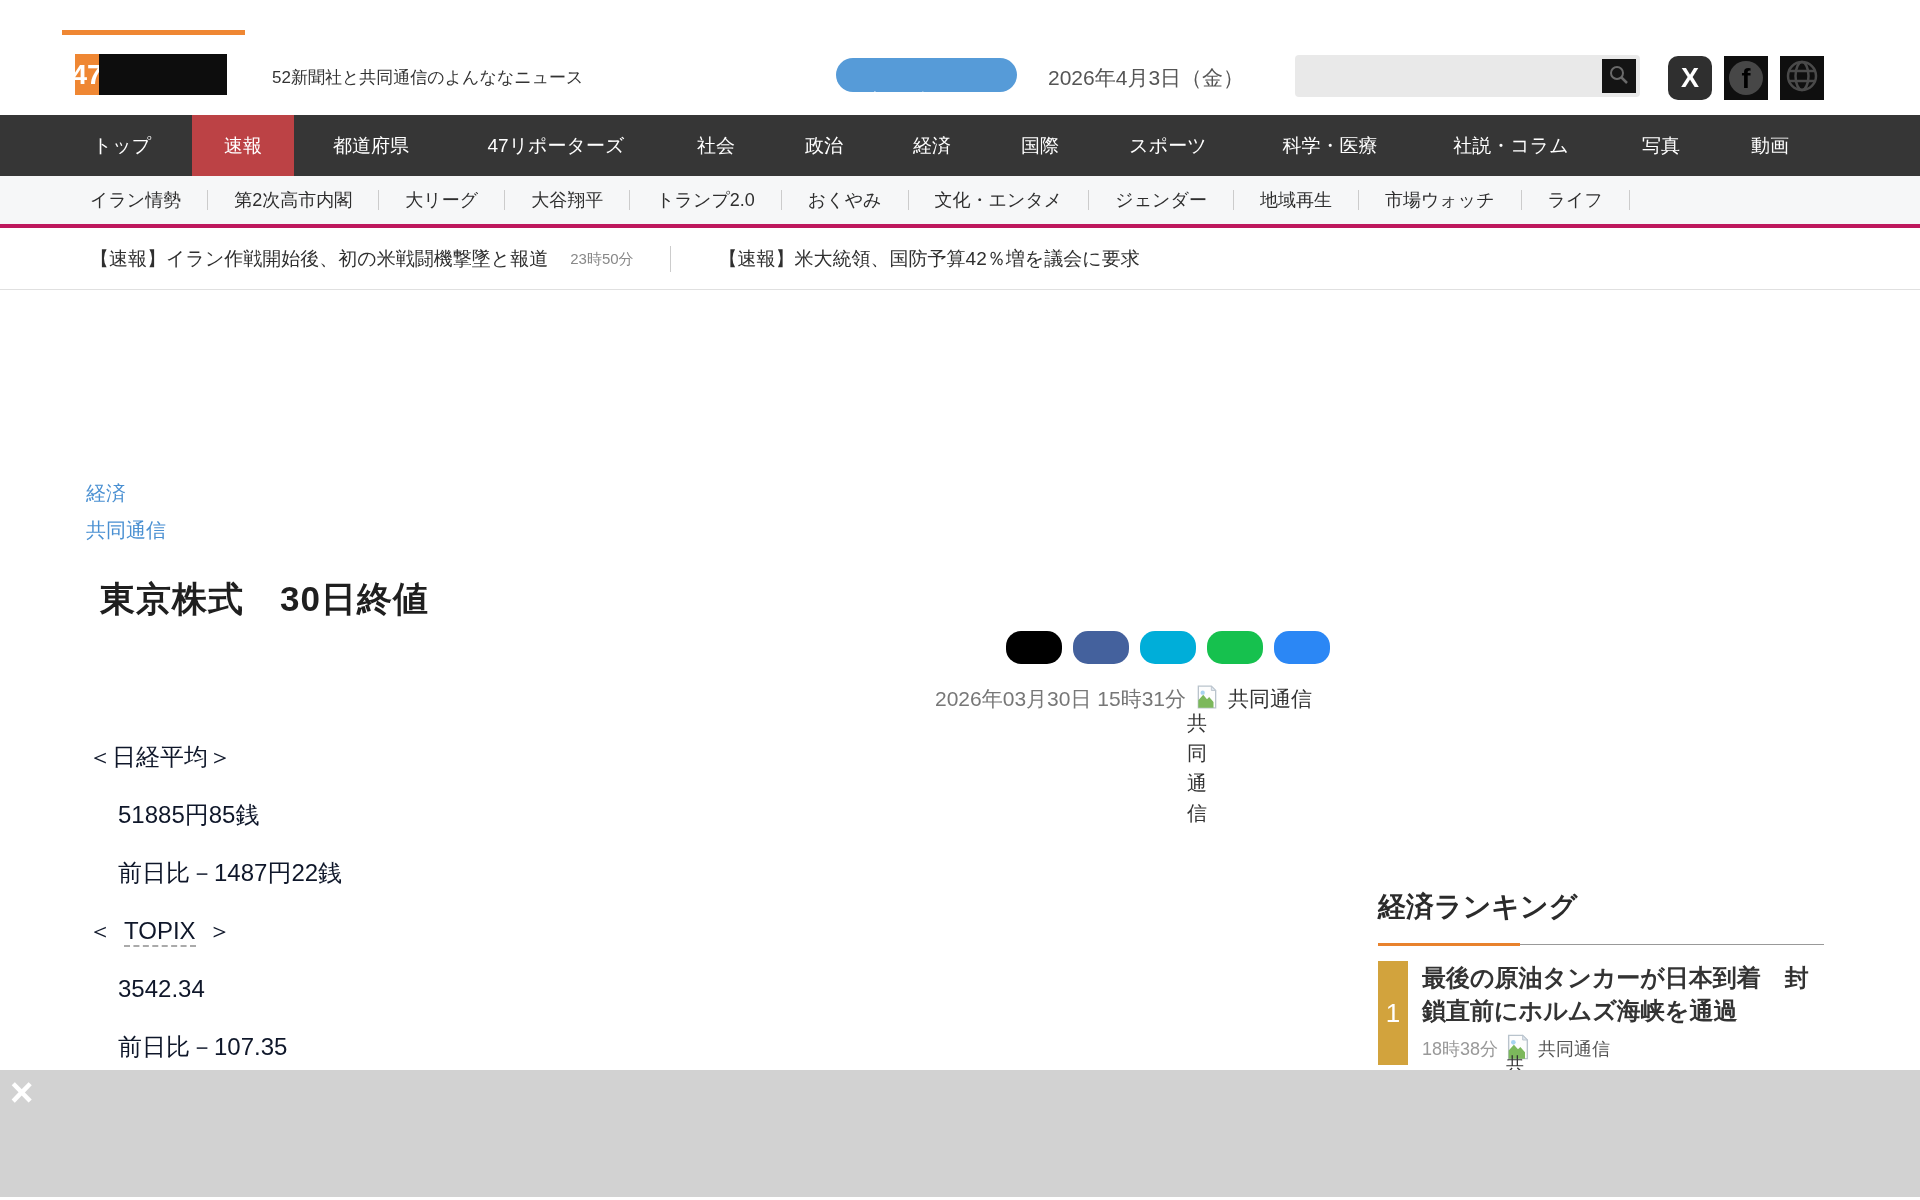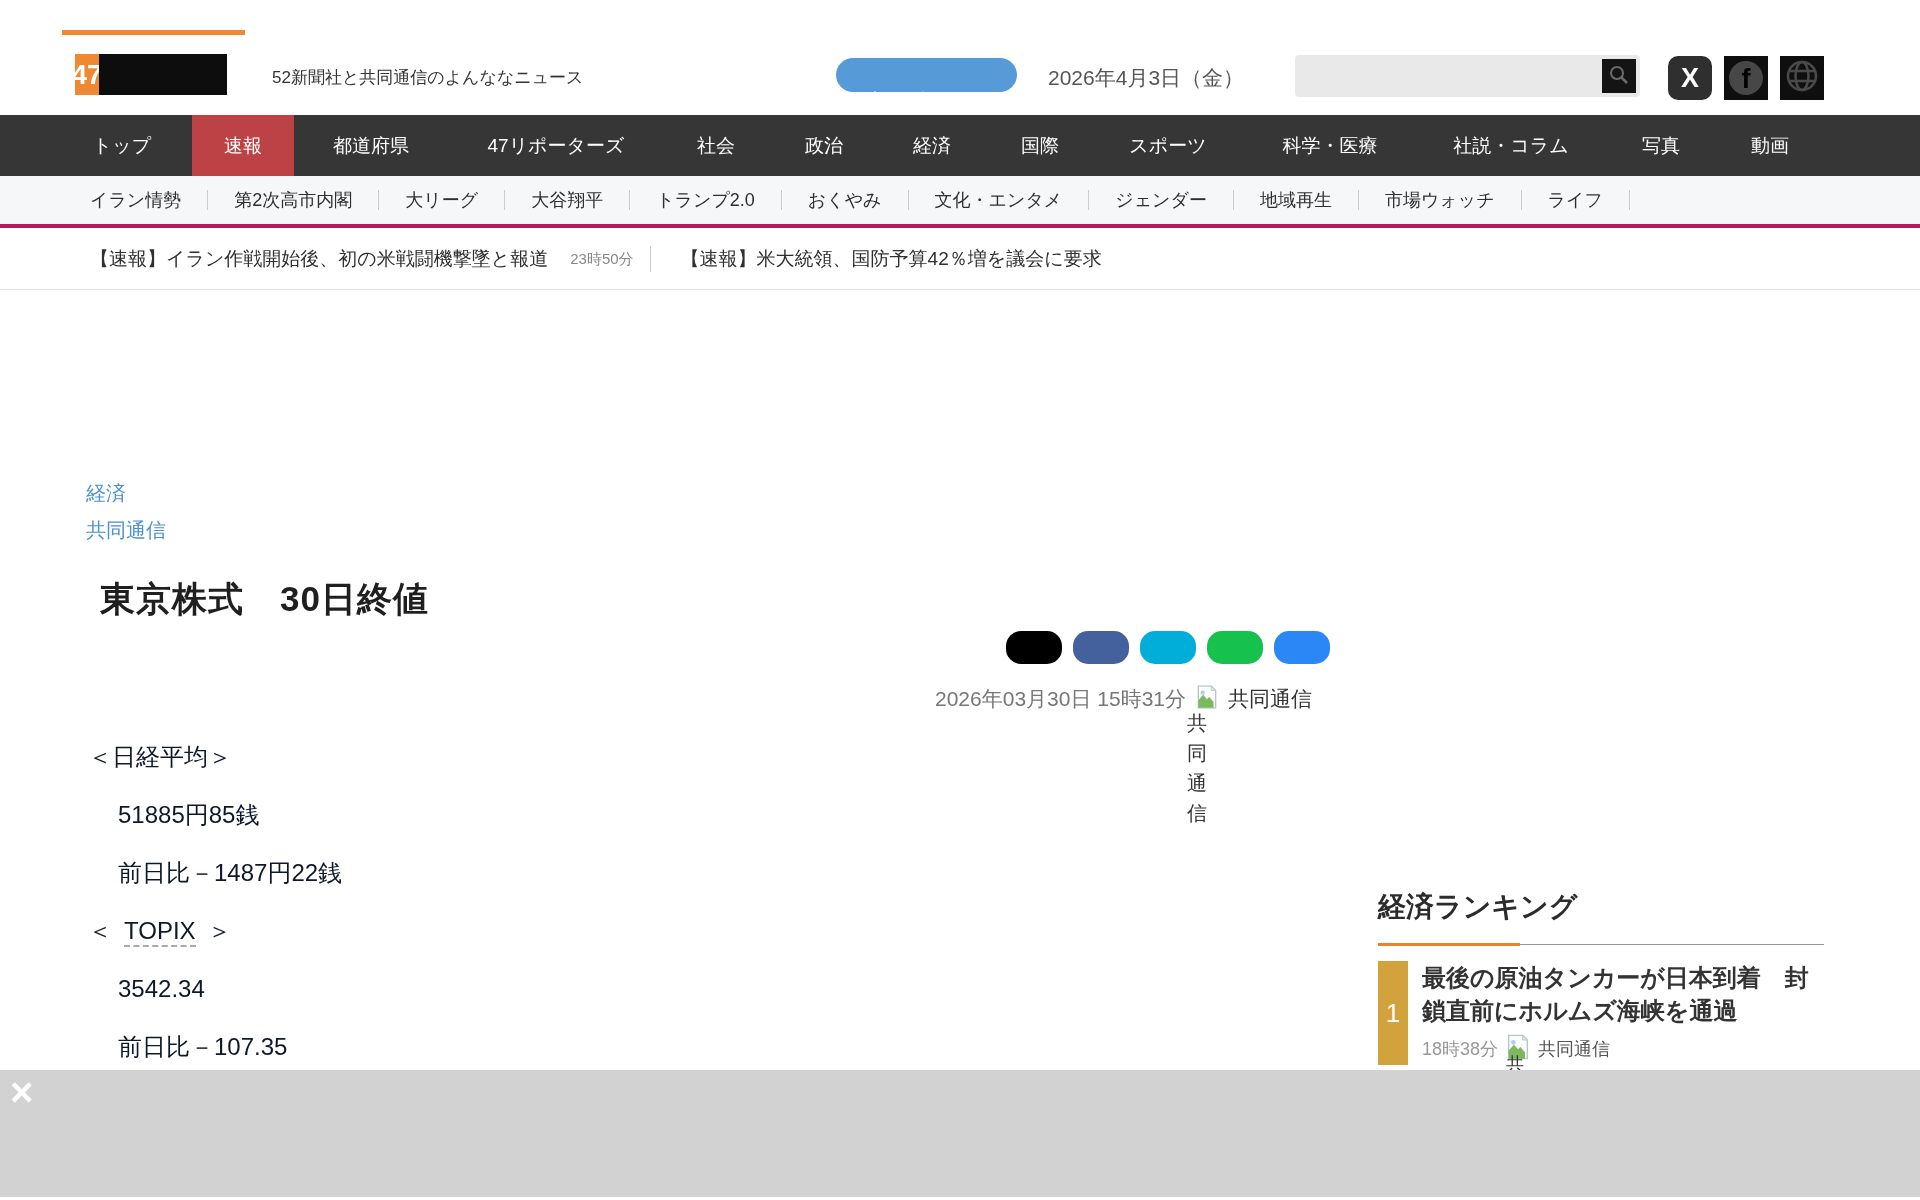--- a/index.html
+++ b/index.html
@@ -44,21 +44,21 @@
   .subnav{position:absolute;left:0;top:176px;width:1920px;height:52px;background:#f6f7f8;
           border-bottom:4px solid #be185d;display:flex;align-items:center;padding-left:90px;}
   .subnav-item{font-size:18px;color:#2e2e2e;line-height:20px;padding:0 26px;border-right:1px solid #ccc;
                white-space:nowrap;}
   .subnav-item:first-child{padding-left:0;}
 
   
   .ticker{position:absolute;left:0;top:229px;width:1920px;height:61px;background:#fff;
           border-bottom:1px solid #e0e0e0;display:flex;align-items:center;padding-left:90px;}
   .ticker-item{display:flex;align-items:center;white-space:nowrap;}
-  .ticker-item:not(:last-child){border-right:1px solid #ccc;padding-right:16px;margin-right:30px;}
+  .ticker-item:not(:last-child){border-right:1px solid #ccc;padding-right:36px;margin-right:48px;}
   .ticker-link{font-size:19px;color:#2f2f2f;}
   .ticker-time{font-size:15px;color:#888;margin-left:22px;}
   .ticker-item:last-child .ticker-time{display:none;}
 
   
   .crumb{position:absolute;left:86px;font-size:20px;color:#4a90d2;}
   .crumb-category{top:480px;}
   .crumb-source{top:517px;}
   .article-title{position:absolute;left:84px;top:560px;font-size:35px;font-weight:bold;color:#1f1f1f;
                  margin:16px;letter-spacing:1px;}

